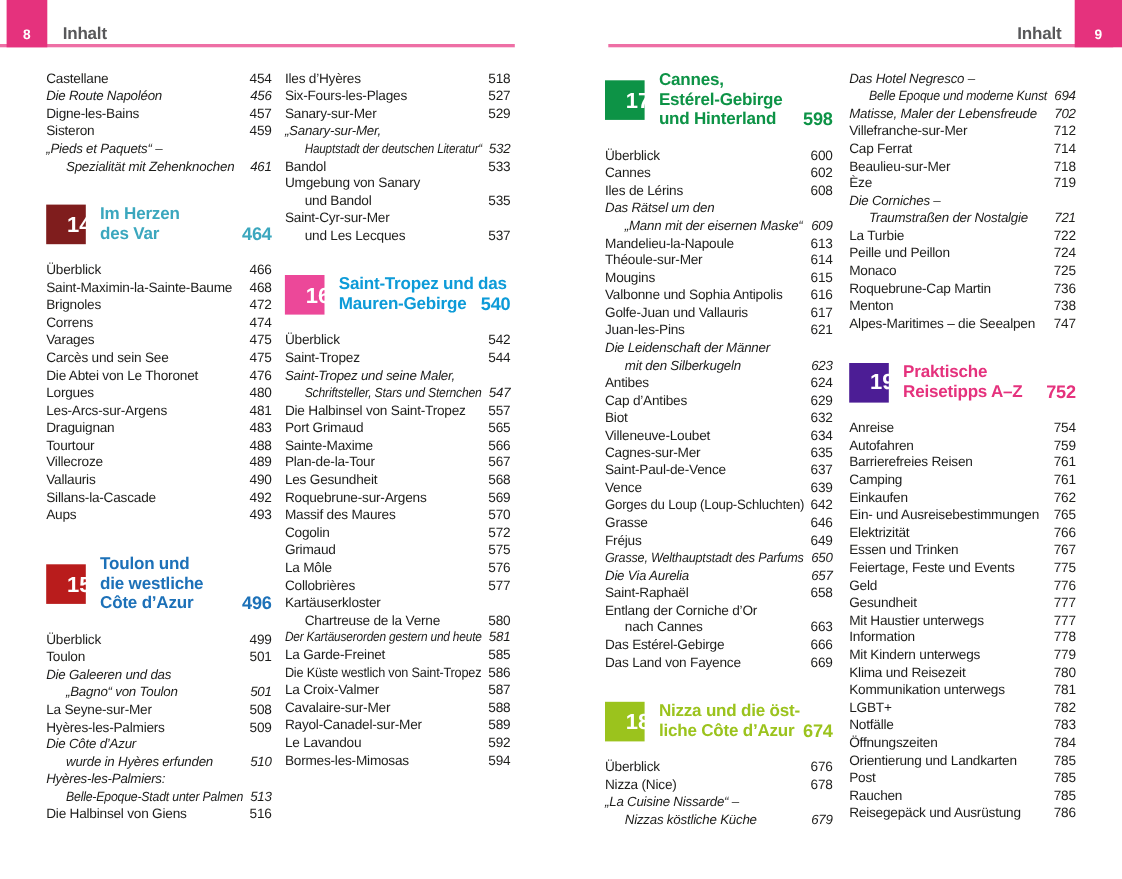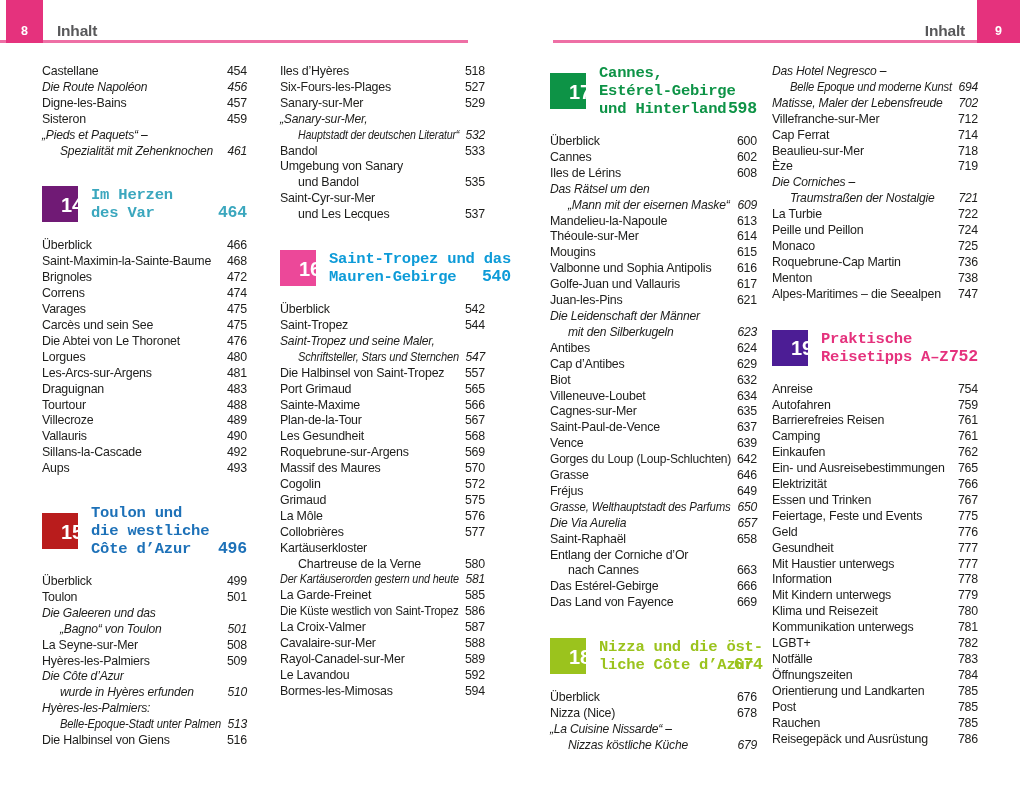--- a/index.html
+++ b/index.html
@@ -22,21 +22,21 @@
   .header-label{
     position:absolute;top:22px;font-size:15.5px;font-weight:bold;
     color:var(--header_text);letter-spacing:-0.2px;
   }
   .header-label.left{left:57px;}
   .header-label.right{right:55px;}
 
   
   .col{position:absolute;top:64px;}
   .col1{left:42px;width:205px;}
-  .col2{left:280px;width:205px;}
+  .col2{left:259px;width:205px;}
   .col3{left:550px;width:207px;}
   .col4{left:772px;width:206px;}
 
   
   .row{
     position:relative;line-height:15.9px;font-size:12.4px;color:var(--entry_text);
     letter-spacing:-0.2px;white-space:nowrap;
   }
   .row .t{display:inline-block;white-space:nowrap;}
   .row.italic{font-style:italic;font-size:12.1px;}
@@ -47,21 +47,21 @@
   .chapter{
     display:flex;align-items:center;margin-top:27px;margin-bottom:16px;
   }
   .col > .chapter:first-child{margin-top:0;}
   .ch-box{
     width:36px;height:36px;flex:0 0 auto;color:#fff;display:flex;
     align-items:center;justify-content:center;font-weight:bold;font-size:20px;
     padding-top:2px;box-sizing:border-box;margin-right:13px;padding-left:24px;
   }
   .ch-title{flex:1;font-weight:bold;font-size:15.5px;line-height:18px;letter-spacing:-0.2px;}
-  .ch-line{position:relative;white-space:nowrap;font-family:Liberation Mono, monospace;}
+  .ch-line{position:relative;white-space:nowrap;}
   .ch-line .t{display:inline-block;white-space:nowrap;}
   .ch-line .p{position:absolute;right:0;top:0;font-size:16.5px;}
 </style>
 </head>
 <body>
 
 <div class="page-canvas">
 
   <div class="rule rule-left"></div>
   <div class="tab tab-left">
@@ -76,21 +76,21 @@
   <div class="header-label right">Inhalt</div>
 
   <div class="col col1">
       <div class="row"><span class="t">Castellane</span><span class="p">454</span></div>
       <div class="row italic"><span class="t">Die Route Napoléon</span><span class="p">456</span></div>
       <div class="row"><span class="t">Digne-les-Bains</span><span class="p">457</span></div>
       <div class="row"><span class="t">Sisteron</span><span class="p">459</span></div>
       <div class="row italic"><span class="t">„Pieds et Paquets“ –</span></div>
       <div class="row italic indent"><span class="t">Spezialität mit Zehenknochen</span><span class="p">461</span></div>
       <div class="chapter">
-        <div class="ch-box" style="background: #701a75;">
+        <div class="ch-box" style="background: #7f1d1d;">
           <span>14</span>
         </div>
         <div class="ch-title" style="color: rgb(59, 167, 190);">
           <div class="ch-line"><span class="t">Im Herzen</span></div>
           <div class="ch-line"><span class="t">des Var</span><span class="p">464</span></div>
         </div>
       </div>
       <div class="row"><span class="t">Überblick</span><span class="p">466</span></div>
       <div class="row"><span class="t">Saint-Maximin-la-Sainte-Baume</span><span class="p">468</span></div>
       <div class="row"><span class="t">Brignoles</span><span class="p">472</span></div>

